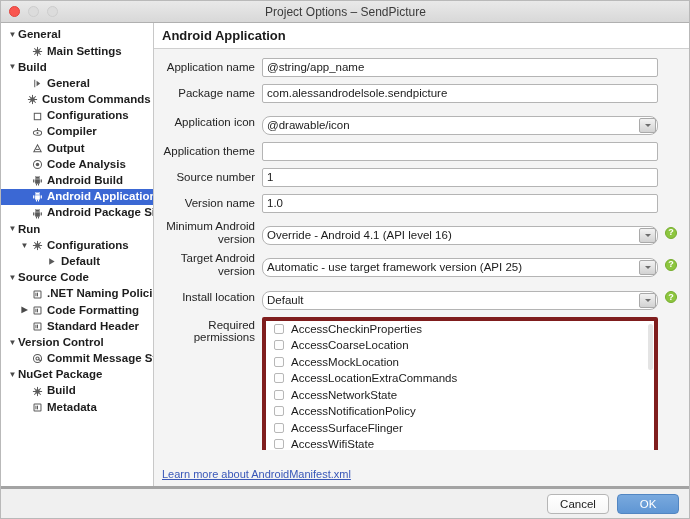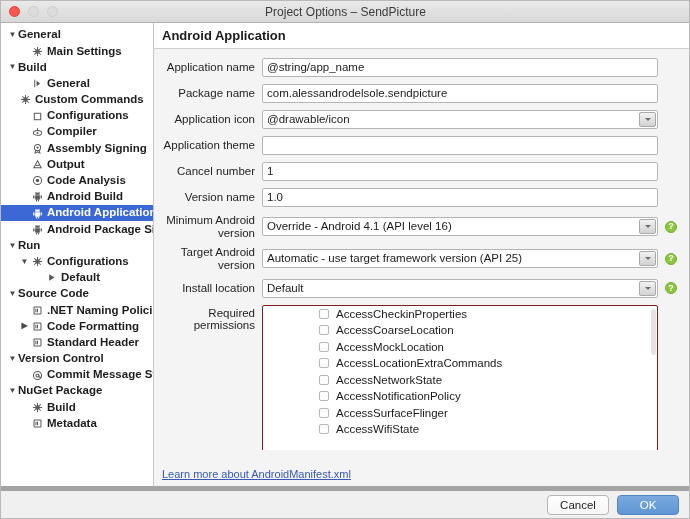--- a/index.html
+++ b/index.html
@@ -115,22 +115,22 @@
     overflow: hidden; white-space: nowrap;
   }
   .tbox.empty { color: transparent; }
 
   
   .combo {
     flex: 1; min-width: 0; position: relative;
     height: 19px;
     background: #ffffff;
     border: 1px solid #b4b4b4;
-    border-radius: 2px;
-    display: flex; align-items: center;
+    border-radius: 8px;
+    display: flex; align-items: center; margin-top: 6px;
   }
   .combo .ctext {
     flex: 1; min-width: 0;
     font-size: 11.5px; color: #1b1b1b;
     padding: 0 4px; line-height: 17px;
     overflow: hidden; white-space: nowrap;
   }
   .cbtn {
     width: 17px; flex: 0 0 17px; height: 15px;
     margin-right: 1px;
@@ -156,23 +156,23 @@
     display: flex; align-items: center; justify-content: center;
     line-height: 1;
   }
   .help-spacer { width: 19px; flex: 0 0 19px; }
 
   
   .perm-wrap { flex: 1; min-width: 0; display: flex; flex-direction: column; }
   .permlist {
     height: 148px;
     background: #ffffff;
-    border: 1px solid #7f1d1d;
+    border: 4px solid #7f1d1d;
     border-radius: 2px;
-    overflow: hidden; position: relative; padding-left: 48px;
+    overflow: hidden; position: relative;
   }
   .prow {
     height: 16.5px;
     display: flex; align-items: center;
     padding-left: 8px;
     font-size: 11.5px; color: #1b1b1b;
   }
   .cbx {
     width: 10px; height: 10px; flex: 0 0 10px;
     border: 1px solid #b7b7b7; border-radius: 2px;
@@ -222,21 +222,21 @@
   }
   #learnlink {
     font-size: 11px; color: #3957b8;
     text-decoration: underline; cursor: pointer;
   }
 
   
   #footer {
     flex: 0 0 32px; height: 32px;
     background: #f0f0f0;
-    border-top: 5px solid #a3a3a3;
+    border-top: 3px solid #a3a3a3;
     display: flex; align-items: center; justify-content: flex-end;
     padding-right: 10px; gap: 8px;
   }
   .btn {
     height: 20px; min-width: 62px;
     border-radius: 4px;
     font-size: 11.5px;
     display: flex; align-items: center; justify-content: center;
     padding: 0 10px;
   }
@@ -294,21 +294,21 @@
         <div class="srow indent1" style="padding-left: 18px;">
           <span class="disc empty">▼</span>
           <span class="ico">
             <svg width="11" height="11" viewBox="0 0 12 12">
               <line x1="3" y1="2" x2="3" y2="10" stroke="currentColor" fill="none" stroke-width="1.1"></line>
               <path d="M5 3 L9 6 L5 9 Z" fill="currentColor"></path>
             </svg>
           </span>
           <span class="lbl">General</span>
         </div>
-        <div class="srow indent1" style="padding-left: 6px;">
+        <div class="srow indent1" style="padding-left: 13px;">
           <span class="disc empty">▼</span>
           <span class="ico">
             <svg width="11" height="11" viewBox="0 0 12 12">
               <circle cx="6" cy="6" r="2" stroke="currentColor" fill="none" stroke-width="1.1"></circle>
               <line x1="6" y1="6" x2="11.00" y2="6.00" stroke="currentColor" fill="none" stroke-width="1.1"></line>
               <line x1="6" y1="6" x2="9.54" y2="9.54" stroke="currentColor" fill="none" stroke-width="1.1"></line>
               <line x1="6" y1="6" x2="6.00" y2="11.00" stroke="currentColor" fill="none" stroke-width="1.1"></line>
               <line x1="6" y1="6" x2="2.46" y2="9.54" stroke="currentColor" fill="none" stroke-width="1.1"></line>
               <line x1="6" y1="6" x2="1.00" y2="6.00" stroke="currentColor" fill="none" stroke-width="1.1"></line>
               <line x1="6" y1="6" x2="2.46" y2="2.46" stroke="currentColor" fill="none" stroke-width="1.1"></line>
@@ -335,31 +335,20 @@
               <circle cx="6" cy="6.5" r="1.1" fill="currentColor"></circle>
               <line x1="6" y1="1.2" x2="6" y2="3.9" stroke="currentColor" fill="none" stroke-width="1.1"></line>
             </svg>
           </span>
           <span class="lbl">Compiler</span>
         </div>
         <div class="srow indent1" style="padding-left: 18px;">
           <span class="disc empty">▼</span>
           <span class="ico">
             <svg width="11" height="11" viewBox="0 0 12 12">
-              <circle cx="6" cy="5" r="3.4" stroke="currentColor" fill="none" stroke-width="1.1"></circle>
-              <circle cx="6" cy="5" r="1.2" fill="currentColor"></circle>
-              <path d="M4.2 7.7 L3.4 11 L6 9.7 L8.6 11 L7.8 7.7" stroke="currentColor" fill="none" stroke-width="1.1"></path>
-            </svg>
-          </span>
-          <span class="lbl">Assembly Signing</span>
-        </div>
-        <div class="srow indent1" style="padding-left: 18px;">
-          <span class="disc empty">▼</span>
-          <span class="ico">
-            <svg width="11" height="11" viewBox="0 0 12 12">
               <path d="M6 2 L10 9.5 L2 9.5 Z" stroke="currentColor" fill="none" stroke-width="1.1"></path>
               <line x1="4" y1="7" x2="8" y2="7" stroke="currentColor" fill="none" stroke-width="1.1"></line>
             </svg>
           </span>
           <span class="lbl">Output</span>
         </div>
         <div class="srow indent1" style="padding-left: 18px;">
           <span class="disc empty">▼</span>
           <span class="ico">
             <svg width="11" height="11" viewBox="0 0 12 12">
@@ -566,21 +555,21 @@
             </div>
           </div>
           <div class="frow">
             <div class="flabel">Application theme</div>
             <div class="fctl">
               <div class="tbox empty"></div>
               <span class="help-spacer"></span>
             </div>
           </div>
           <div class="frow">
-            <div class="flabel">Cancel number</div>
+            <div class="flabel">Source number</div>
             <div class="fctl">
               <div class="tbox">1</div>
               <span class="help-spacer"></span>
             </div>
           </div>
           <div class="frow">
             <div class="flabel">Version name</div>
             <div class="fctl">
               <div class="tbox">1.0</div>
               <span class="help-spacer"></span>

